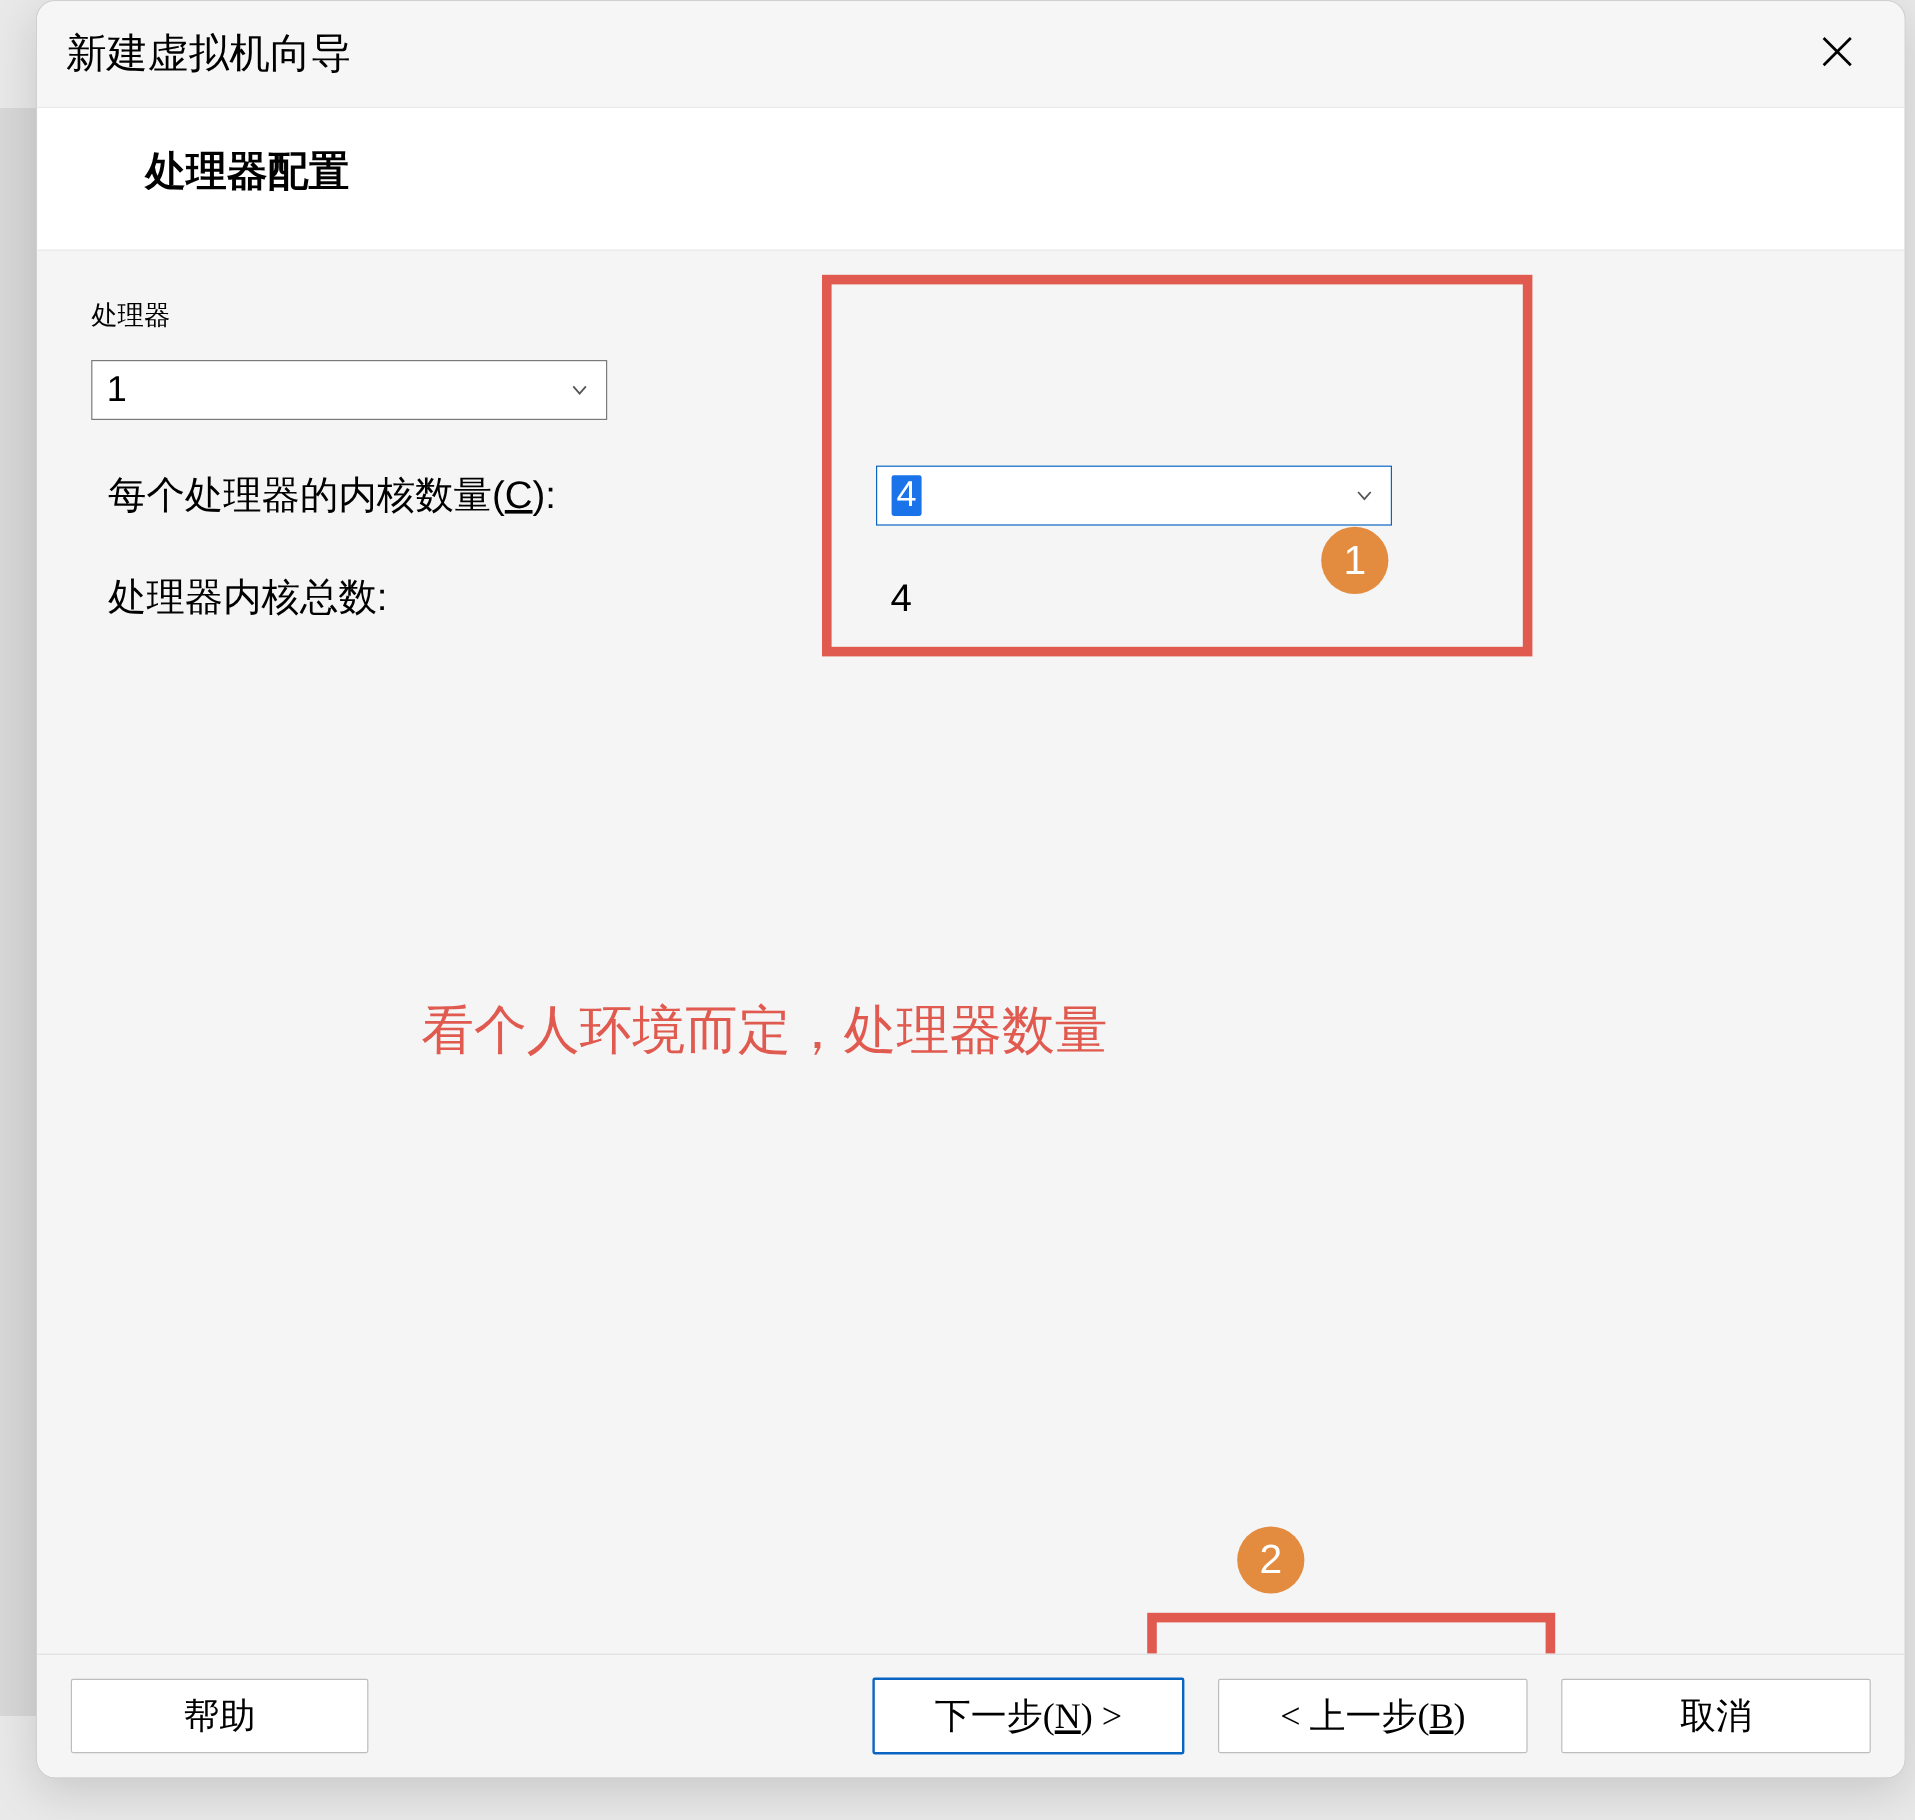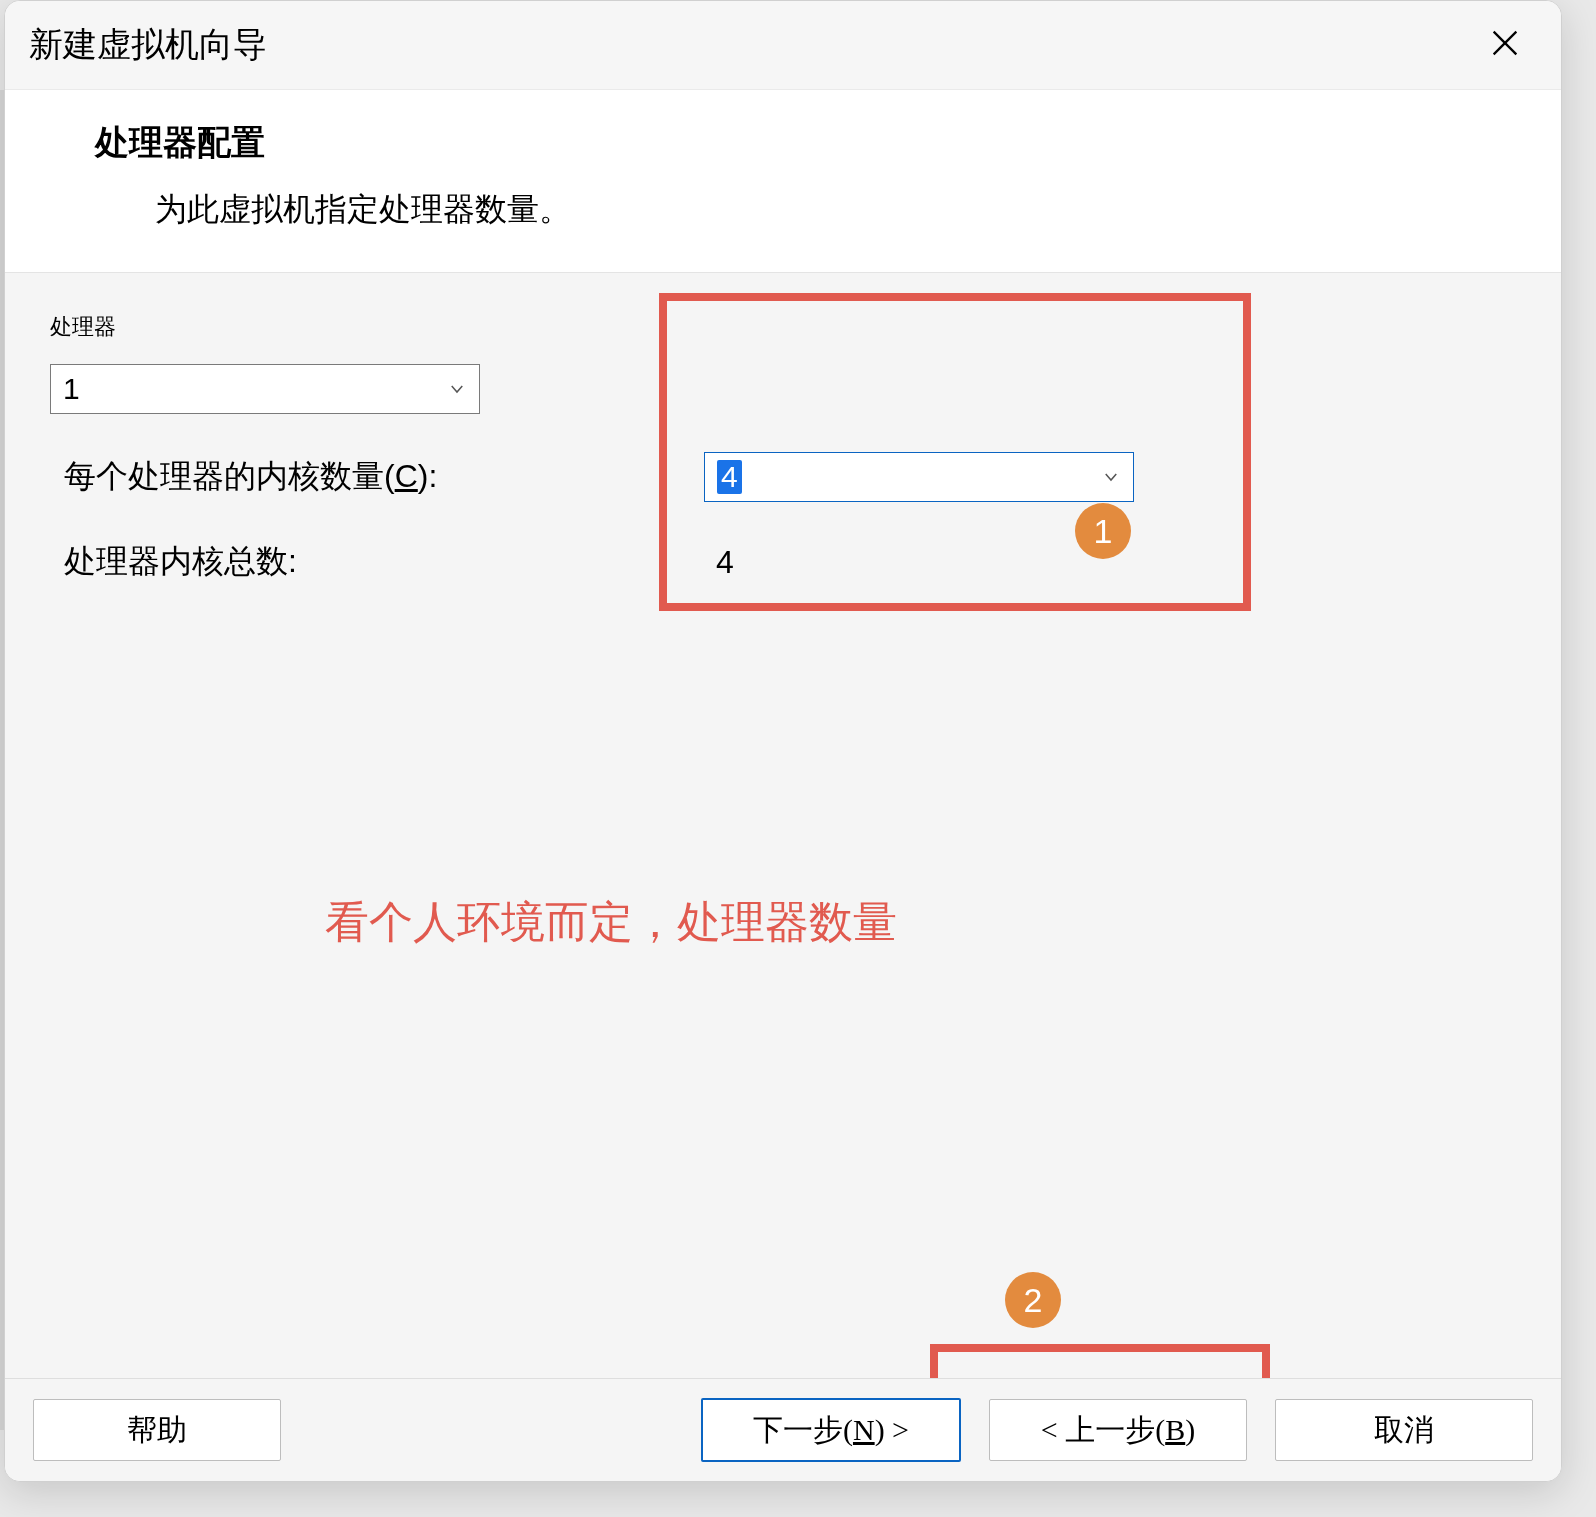--- a/index.html
+++ b/index.html
@@ -23,21 +23,21 @@
     width:1596px;
     height:1517px;
     background:#e9e9e9;
     font-family:"Microsoft YaHei","PingFang SC","Segoe UI",Arial,sans-serif;
     color:var(--text);
     position:relative;
     overflow:hidden;
   }
   .window{
     position:absolute;
-    left:4px; top:0;
+    left:30px; top:0;
     width:1556px; height:1480px;
     background:var(--win-bg);
     border:1px solid #d0d0d0;
     border-radius:16px;
     box-shadow:0 10px 40px rgba(0,0,0,.15);
     display:flex;
     flex-direction:column;
     overflow:hidden;
   }
   
@@ -62,21 +62,21 @@
   .close-btn svg{width:34px;height:34px;}
   
   .header{
     padding:30px 40px 40px 90px;
     background:var(--win-bg);
     border-bottom:1px solid #e4e4e4;
   }
   .header .h-title{
     font-size:34px;
     font-weight:700;
-    margin-bottom:22px;
+    margin-bottom:2px;
   }
   .header .h-sub{
     font-size:32px;
     margin-left:60px;
     color:var(--text);
   }
   
   .body{
     flex:1;
     background:var(--panel-bg);
@@ -226,21 +226,20 @@
         <svg viewBox="0 0 24 24" stroke="#000" stroke-width="1.6" fill="none">
           <line x1="4" y1="4" x2="20" y2="20"></line>
           <line x1="20" y1="4" x2="4" y2="20"></line>
         </svg>
       </span>
     </div>
   </div>
 
   <div class="header">
     <div class="h-title">处理器配置</div>
-    <div class="h-sub">为此虚拟机指定处理器数量。</div>
   </div>
 
   <div class="body">
 
     <div class="group">
       <div class="group-legend">处理器</div>
 
       <div class="form-row">
         <div class="combo">
           <span class="val">1</span>

